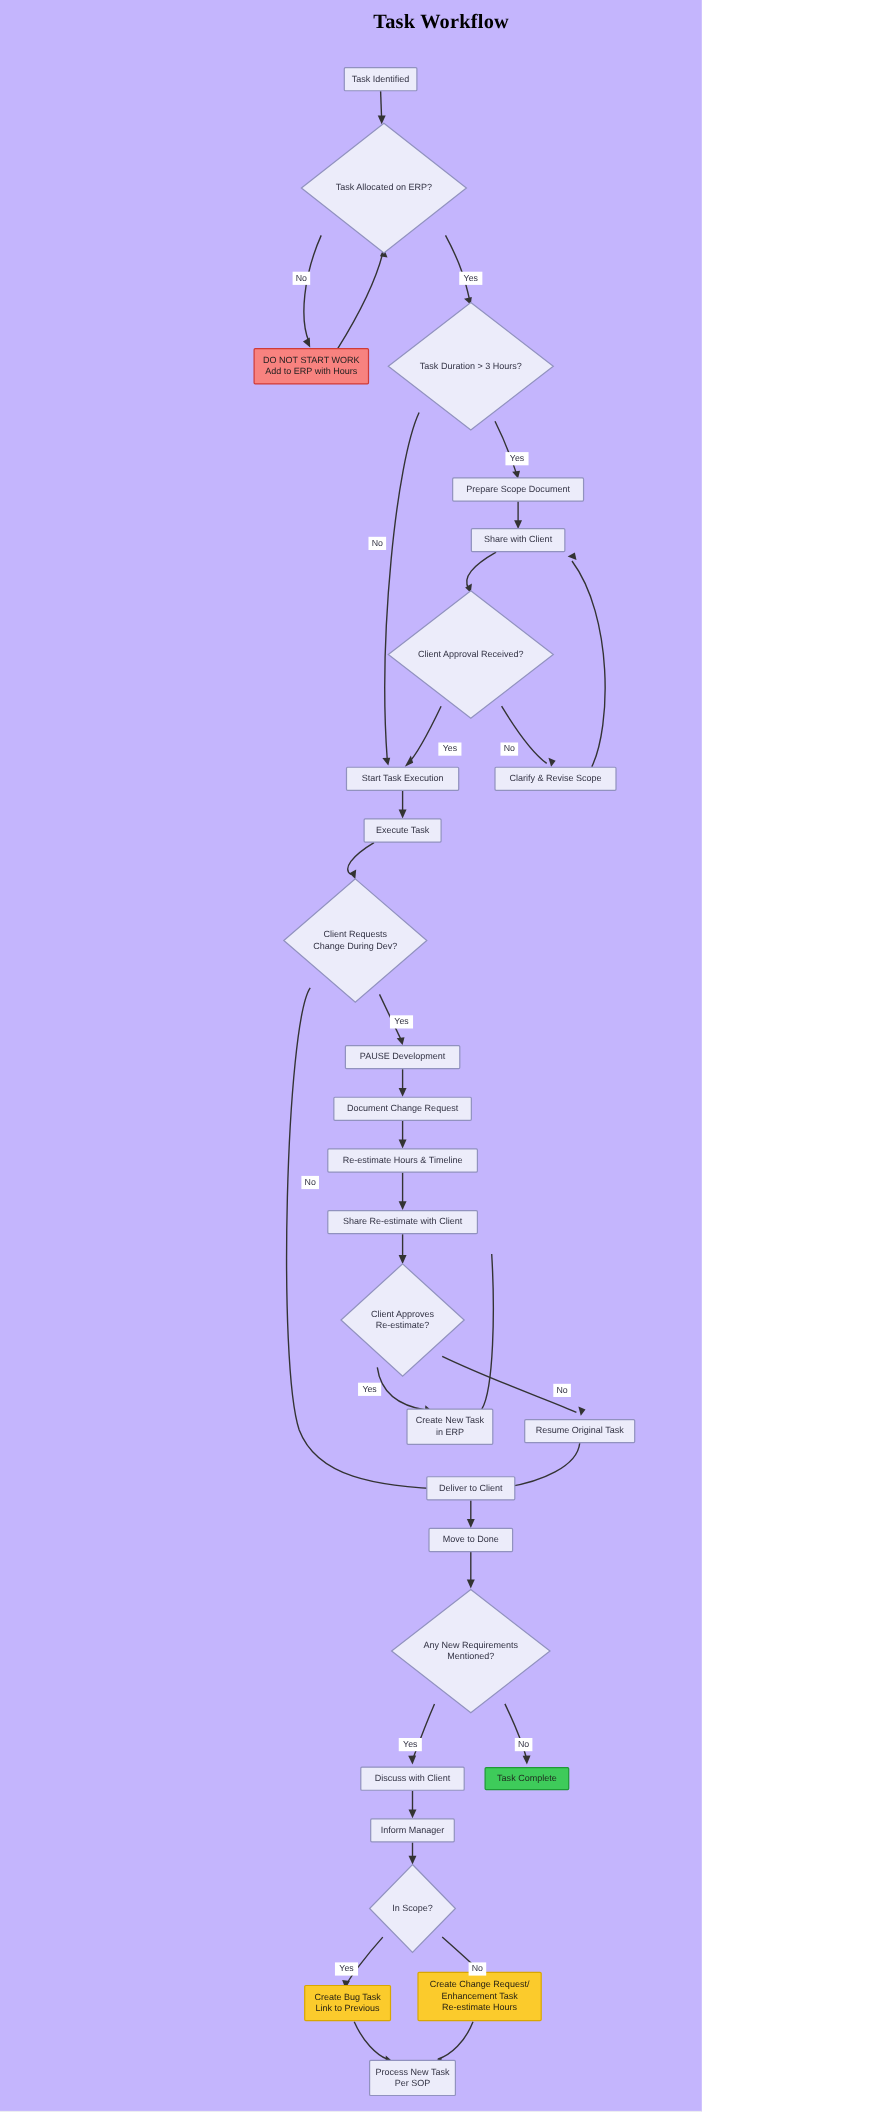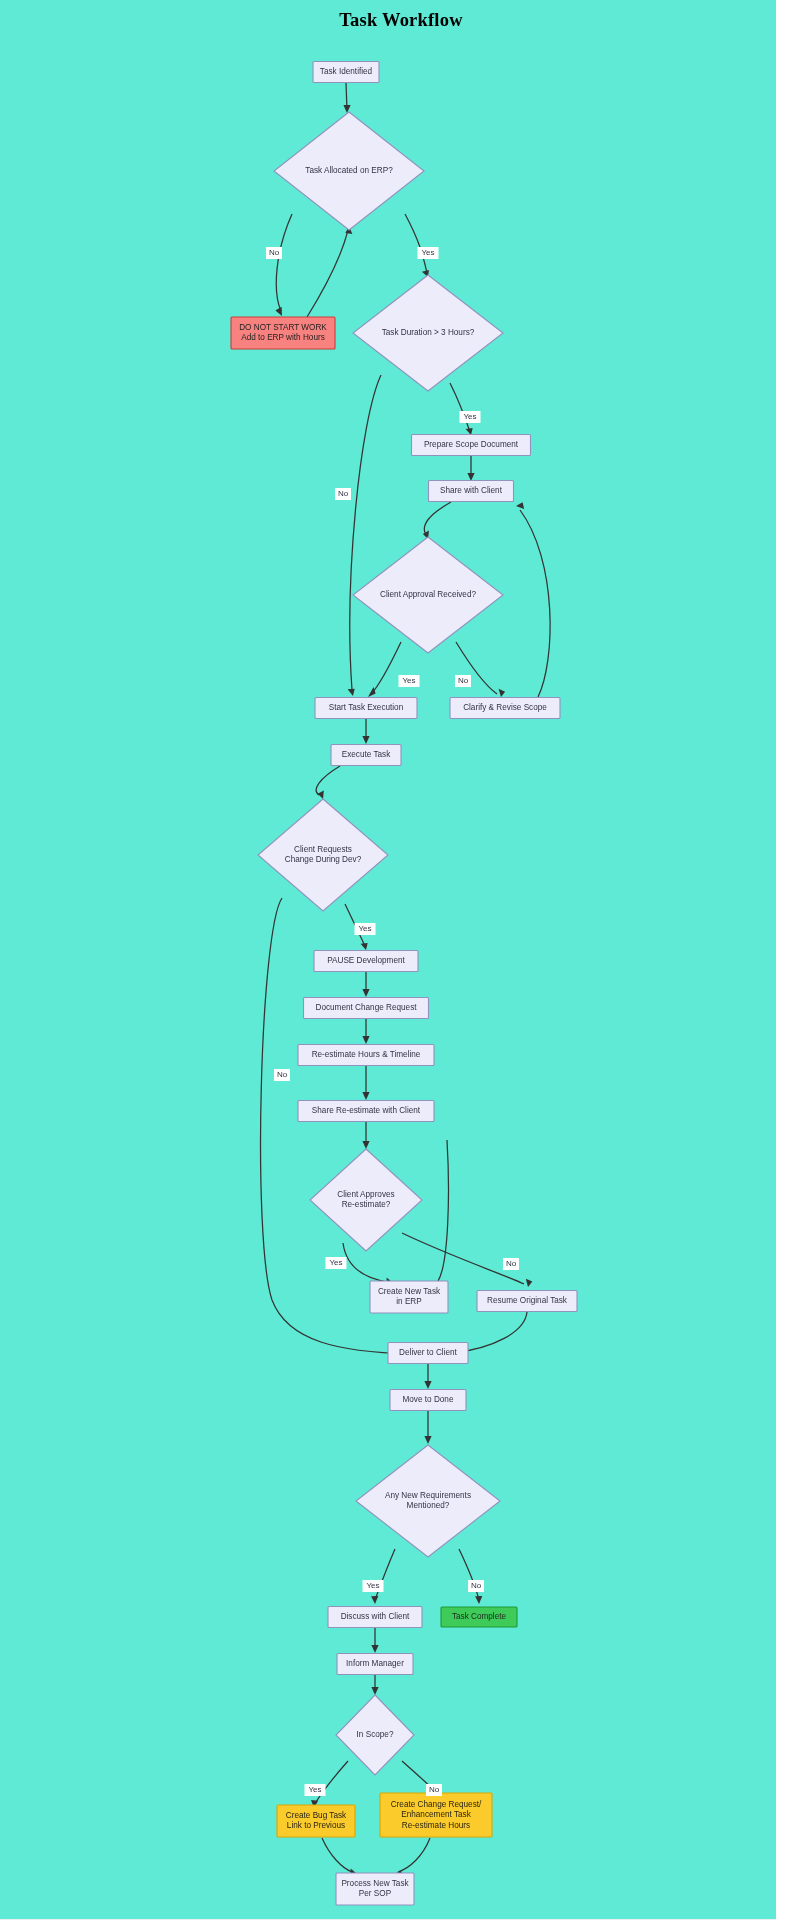--- a/index.html
+++ b/index.html
@@ -8,24 +8,24 @@
     background: #ffffff;
   }
   body {
     width: 802px;
     height: 1920px;
     font-family: "Liberation Sans", sans-serif;
     position: relative;
     overflow: hidden;
   }
   #page {
-    width: 776px;
+    width: 638px;
     height: 1920px;
     position: relative;
-    background: #5eead4;
+    background: #c4b5fd;
     box-sizing: border-box;
     border-bottom: 1px solid #eceef1;
   }
   #chart-title {
     position: absolute;
     top: 0;
     left: 0;
     width: 802px;
     text-align: center;
     font-family: "Liberation Serif", serif;

